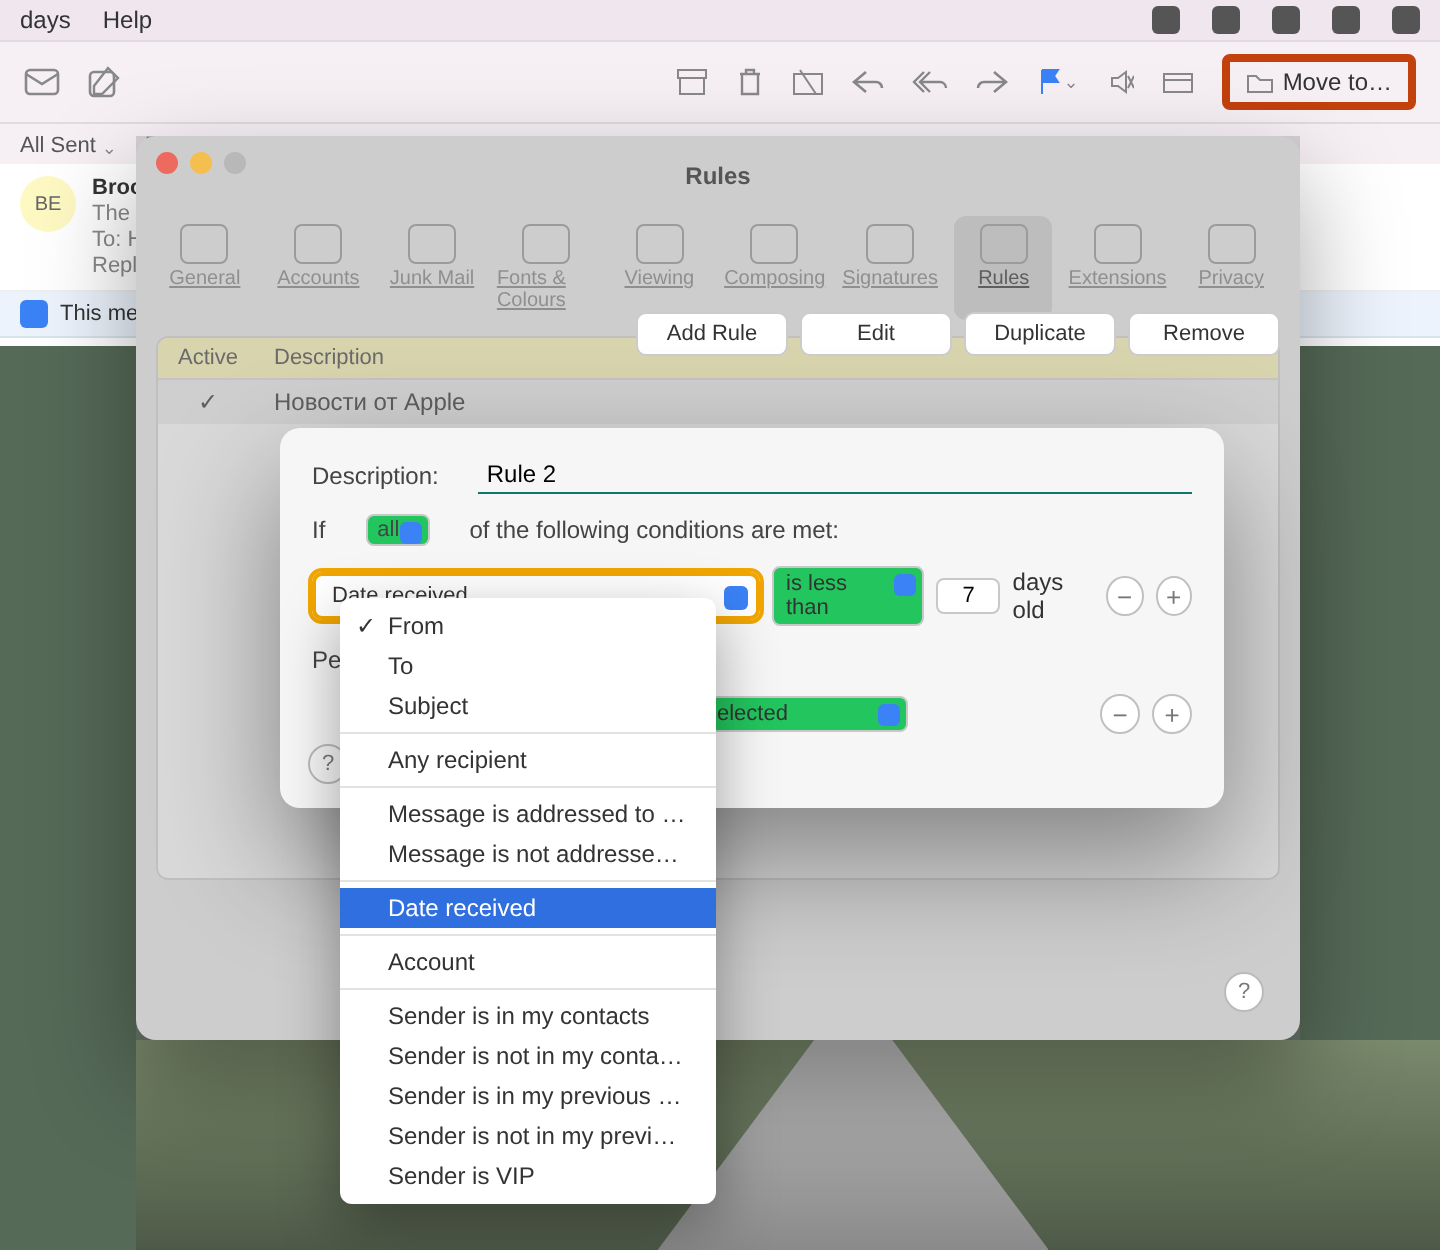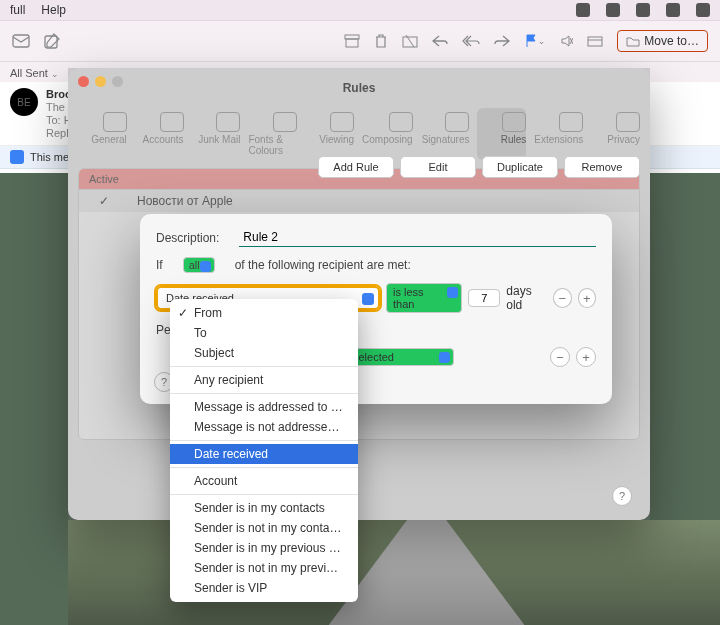--- a/index.html
+++ b/index.html
@@ -3,48 +3,48 @@
 <meta charset="utf-8">
 <style>
   html,body{margin:0;padding:0;font-family:-apple-system,Helvetica,Arial,sans-serif;font-size:12px;color:#333;background:#efe6ee;}
   body{width:720px;height:625px;overflow:hidden;position:relative;}
   .menubar{height:20px;background:#efe6ee;display:flex;align-items:center;padding:0 10px;gap:16px;border-bottom:1px solid rgba(0,0,0,0.05);}
   .menubar .spacer{flex:1;}
   .menubar .micon{width:14px;height:14px;border-radius:3px;background:#555;}
   .toolbar{height:40px;background:#f6f0f5;border-bottom:1px solid #ddd;display:flex;align-items:center;padding:0 12px;gap:14px;}
   .toolbar .spacer{flex:1;}
   .tbtn{color:#666;display:flex;align-items:center;justify-content:center;}
-  .moveto{border:1px solid #c2410c;border-radius:4px;padding:3px 8px;display:flex;align-items:center;gap:4px;}
+  .moveto{border:4px solid #c2410c;border-radius:4px;padding:3px 8px;display:flex;align-items:center;gap:4px;}
   .tabbar{height:22px;background:#f6f0f5;display:flex;align-items:center;padding:0 10px;gap:14px;font-size:11px;color:#555;border-bottom:1px solid #ddd;}
   .tabbar .tab{display:flex;align-items:flex-end;gap:3px;}
   .chev{font-size:9px;color:#888;}
   .msglist{position:absolute;left:0;right:0;top:82px;bottom:0;background:#fff;}
   .msg{padding:6px 10px;border-bottom:1px solid #eee;font-size:11px;display:flex;gap:8px;}
-  .avatar{width:28px;height:28px;border-radius:14px;background:#000000;color:#666;font-size:10px;display:flex;align-items:center;justify-content:center;}
+  .avatar{width:28px;height:28px;border-radius:14px;background:#fef9c3;color:#666;font-size:10px;display:flex;align-items:center;justify-content:center;}
   .msg .lines{display:flex;flex-direction:column;gap:1px;}
   .msg .from{font-weight:600;}
   .msg .meta{color:#888;}
   .mailrow{display:flex;gap:6px;align-items:center;padding:4px 10px;background:#ecf3fc;border-bottom:1px solid #d8e3f0;font-size:11px;color:#333;}
   .mailrow .mic{width:14px;height:14px;background:#3b82f6;border-radius:3px;}
   .green{position:absolute;left:0;top:173px;right:0;bottom:0;background:#566a58;}
   .photo{position:absolute;left:68px;right:0;bottom:0;top:520px;background:linear-gradient(#7a8a6c,#4e5a48);}
   .photo::before{content:"";position:absolute;left:40%;right:30%;top:0;bottom:0;background:linear-gradient(#bdbdbd,#8a8a8a);clip-path:polygon(40% 0,60% 0,100% 100%,0 100%);}
   
   .prefs{position:absolute;left:68px;top:68px;width:582px;height:452px;background:#efefef;border-radius:10px;box-shadow:0 20px 50px rgba(0,0,0,0.35);}
   .prefs .titlebar{height:40px;display:flex;align-items:center;justify-content:center;position:relative;}
   .trafficlights{position:absolute;left:10px;top:8px;display:flex;gap:6px;}
   .tl{width:11px;height:11px;border-radius:50%;}
   .tl.r{background:#ec6a5e;} .tl.y{background:#f4bf4f;} .tl.g{background:#b8b8b8;}
   .prefs .title{font-weight:600;color:#555;}
   .prefstabs{display:flex;justify-content:center;gap:8px;padding:0 10px 8px;}
-  .ptab{display:flex;flex-direction:column;align-items:flex-end;gap:2px;color:#999;font-size:10px;width:56px;padding:4px 0;border-radius:6px;}
+  .ptab{display:flex;flex-direction:column;align-items:center;gap:2px;color:#999;font-size:10px;width:56px;padding:4px 0;border-radius:6px;text-decoration:underline;}
   .ptab.sel{background:#d8d8d8;color:#555;}
   .ptabicon{width:22px;height:18px;border:1.5px solid #aaa;border-radius:4px;}
   .ruleslist{margin:0 10px;background:#fff;border-radius:6px;border:1px solid #ddd;height:270px;overflow:hidden;}
-  .ruleshdr{display:flex;background:#fca5a5;border-bottom:1px solid #e2e2e2;font-size:11px;color:#666;}
+  .ruleshdr{display:flex;background:#fef9c3;border-bottom:1px solid #e2e2e2;font-size:11px;color:#666;}
   .col-a{width:50px;text-align:center;padding:4px 0;}
   .col-d{flex:1;padding:4px 8px;}
   .rulerow{display:flex;align-items:center;background:#f2f2f2;font-size:12px;color:#555;}
   .rulerow .chk{width:50px;text-align:center;}
   .sidebtns{position:absolute;right:10px;top:88px;display:flex;flex-direction:row;gap:6px;}
   .macbtn{background:#fff;border:1px solid #ccc;border-radius:5px;padding:4px 0;width:74px;font-size:11px;text-align:center;}
   
   .dim{position:absolute;inset:0;background:rgba(120,120,120,0.28);}
   
   .sheet{position:absolute;left:140px;top:214px;width:440px;height:162px;background:#f6f6f6;border-radius:10px;box-shadow:0 25px 60px rgba(0,0,0,0.4);padding:14px 16px;}
@@ -68,21 +68,21 @@
   .mi{padding:3px 14px 3px 24px;position:relative;white-space:nowrap;overflow:hidden;text-overflow:ellipsis;}
   .mi.chkd::before{content:"✓";position:absolute;left:8px;}
   .mi.sel{background:#2f6fe0;color:#fff;}
   .msep{height:1px;background:#e2e2e2;margin:3px 0;}
   svg{display:block;}
 </style>
 </head>
 <body>
 
 <div class="menubar">
-  <span>full</span>
+  <span>days</span>
   <span>Help</span>
   <div class="spacer"></div>
   <div class="micon"></div>
   <div class="micon"></div>
   <div class="micon"></div>
   <div class="micon"></div>
   <div class="micon"></div>
 </div>
 
 <div class="toolbar">
@@ -239,20 +239,21 @@
         <span>Extensions</span>
       </div>
     <div class="ptab">
         <div class="ptabicon"></div>
         <span>Privacy</span>
       </div>
   </div>
   <div class="ruleslist">
     <div class="ruleshdr">
       <div class="col-a">Active</div>
+      <div class="col-d">Description</div>
     </div>
     <div class="rulerow">
       <div class="chk">✓</div>
       <div class="col-d">Новости от Apple</div>
     </div>
   </div>
   <div class="sidebtns">
     <div class="macbtn">Add Rule</div>
     <div class="macbtn">Edit</div>
     <div class="macbtn">Duplicate</div>
@@ -262,21 +263,21 @@
 </div>
 
 <div class="sheet">
   <div class="row">
     <span>Description:</span>
     <input class="tfield" value="Rule 2" style="">
   </div>
   <div class="row">
     <span>If</span>
     <span class="pill sm">all</span>
-    <span>of the following recipient are met:</span>
+    <span>of the following conditions are met:</span>
   </div>
   <div class="condrow">
     <div class="datebtn">Date received</div>
     <span class="pill">is less than</span>
     <input class="numfield" value="7" style="">
     <span>days old</span>
     <div class="rnd">−</div>
     <div class="rnd">+</div>
   </div>
   <div class="row">

